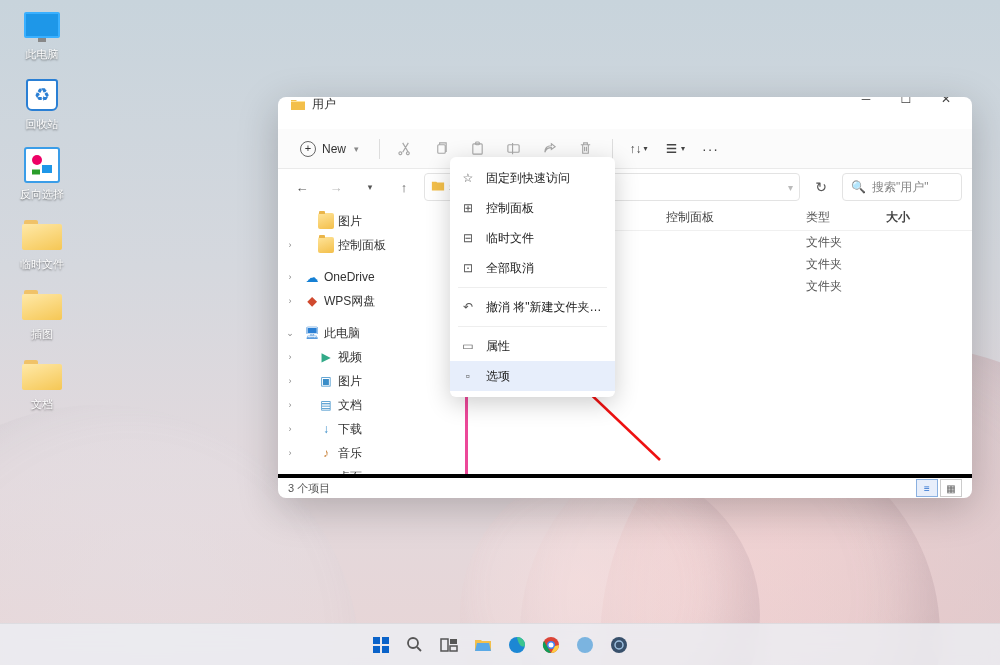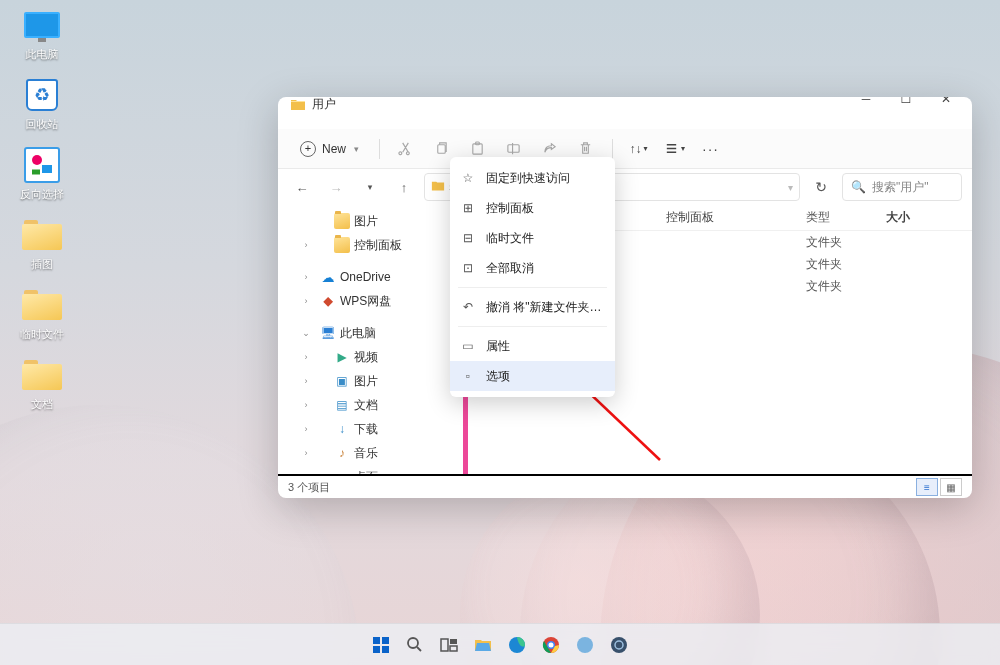--- a/index.html
+++ b/index.html
@@ -61,42 +61,42 @@
 .addrbar { height:36px; display:flex; align-items:center; padding:4px 10px; gap:6px; }
 .navbtn { width:28px; height:26px; display:flex; align-items:center; justify-content:center; color:#555; cursor:pointer; border-radius:4px; font-size:13px; }
 .navbtn.dis { color:#bbb; }
 .crumbs { flex:1; height:28px; border:1px solid #e3e3e3; border-radius:4px; display:flex; align-items:center; padding:0 6px; font-size:12px; color:#333; gap:4px; }
 .crumbs .sep { color:#999; font-size:10px; }
 .crumbs .seg { cursor:pointer; padding:2px 2px; }
 .refbtn { width:30px; height:28px; display:flex; align-items:center; justify-content:center; color:#555; cursor:pointer; font-size:14px; }
 .search { width:120px; height:28px; border:1px solid #e3e3e3; border-radius:4px; display:flex; align-items:center; padding:0 8px; gap:6px; font-size:12px; color:#888; }
 
 .body { flex:1; display:flex; min-height:0; }
-.sidebar { width:190px; border-right:5px solid #ec4899; overflow-y:auto; padding:4px 16px; }
+.sidebar { width:190px; border-right:3px solid #ec4899; overflow-y:auto; padding:4px 0; }
 .sitem { display:flex; align-items:center; height:24px; padding:0 6px; font-size:12px; color:#333; cursor:pointer; gap:4px; }
 .sitem .chev { width:12px; color:#888; font-size:9px; text-align:center; }
 .sitem .ind { display:inline-block; }
 .sico { width:16px; height:16px; display:flex; align-items:center; justify-content:center; flex-shrink:0; }
 .sico.folder { background:linear-gradient(160deg,#ffe49a,#f3bf4a); border-radius:2px; position:relative; }
 .sico.folder::before { content:""; position:absolute; top:-2px; left:1px; width:6px; height:3px; background:#eab54a; border-radius:1px 1px 0 0; }
 .sico.pc { color:#2a7fd4; }
 .sico.cloud { color:#1680d4; font-size:13px; }
 .sico.wps { color:#d04a2f; font-size:12px; font-weight:bold; }
 
 .filelist { flex:1; display:flex; flex-direction:column; position:relative; }
 .colhdr { height:26px; display:flex; align-items:center; font-size:12px; color:#444; padding-left:12px; border-bottom:1px solid #f0f0f0; }
 .colhdr .c { padding:0 6px; }
 .rows { flex:1; }
 .frow { height:22px; display:flex; align-items:center; padding-left:12px; font-size:12px; color:#333; cursor:pointer; }
 .frow .c { padding:0 6px; display:flex; align-items:center; gap:6px; }
 .c-name { width:180px; } .c-date { width:140px; } .c-type { width:80px; color:#555; } .c-size { width:60px;font-weight:bold; }
 .fico { width:16px; height:14px; background:linear-gradient(160deg,#ffe49a,#f3bf4a); border-radius:2px; position:relative; flex-shrink:0; }
 .fico::before { content:""; position:absolute; top:-2px; left:1px; width:6px; height:3px; background:#eab54a; border-radius:1px 1px 0 0; }
 
-.status { height:24px; border-top:2px solid #000000; display:flex; align-items:center; justify-content:space-between; padding:0 10px; font-size:11px; color:#555; }
+.status { height:24px; border-top:4px solid #000000; display:flex; align-items:center; justify-content:space-between; padding:0 10px; font-size:11px; color:#555; }
 .viewbtns { display:flex; gap:2px; }
 .vbtn { width:22px; height:18px; border:1px solid #ccc; display:flex; align-items:center; justify-content:center; font-size:10px; cursor:pointer; color:#666; }
 .vbtn.act { background:#e7eefb; border-color:#8ab0e0; color:#2a6fcf; }
 
 
 .ctxmenu { position:absolute; left:450px; top:157px; width:165px; background:#fff; border-radius:6px;
   box-shadow:0 6px 24px rgba(0,0,0,.2); padding:6px 0; z-index:30; }
 .ctxitem { height:30px; display:flex; align-items:center; padding:0 10px; gap:10px; font-size:12px; color:#222; cursor:pointer; }
 .ctxitem.hl { background:#e7eefb; }
 .ctxicon { width:16px; height:16px; display:flex; align-items:center; justify-content:center; color:#555; flex-shrink:0; }
@@ -135,27 +135,27 @@
             <path d="M3 20h8" stroke="#2a9d2a" stroke-width="5"></path>
           </svg>
         </div>
       </div>
       <div class="lbl">反向选择</div>
     </div>
     <div class="dicon">
       <div class="box">
         <div class="ico-folder"></div>
       </div>
+      <div class="lbl">临时文件</div>
+    </div>
+    <div class="dicon">
+      <div class="box">
+        <div class="ico-folder"></div>
+      </div>
       <div class="lbl">插图</div>
-    </div>
-    <div class="dicon">
-      <div class="box">
-        <div class="ico-folder"></div>
-      </div>
-      <div class="lbl">临时文件</div>
     </div>
     <div class="dicon">
       <div class="box">
         <div class="ico-folder"></div>
       </div>
       <div class="lbl">文档</div>
     </div>
   </div>
 
 <div class="window">

